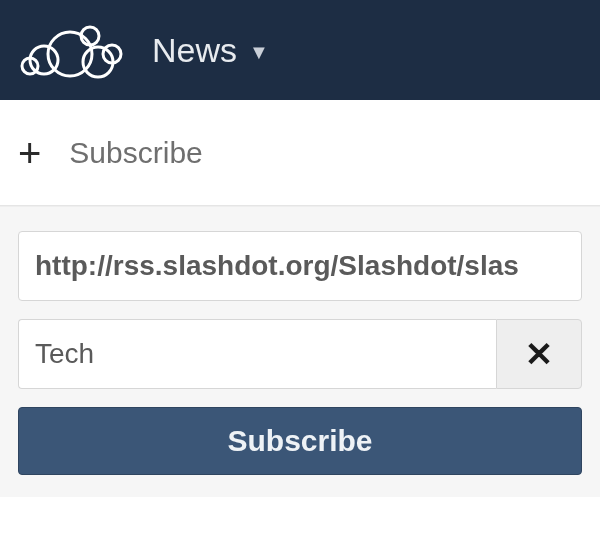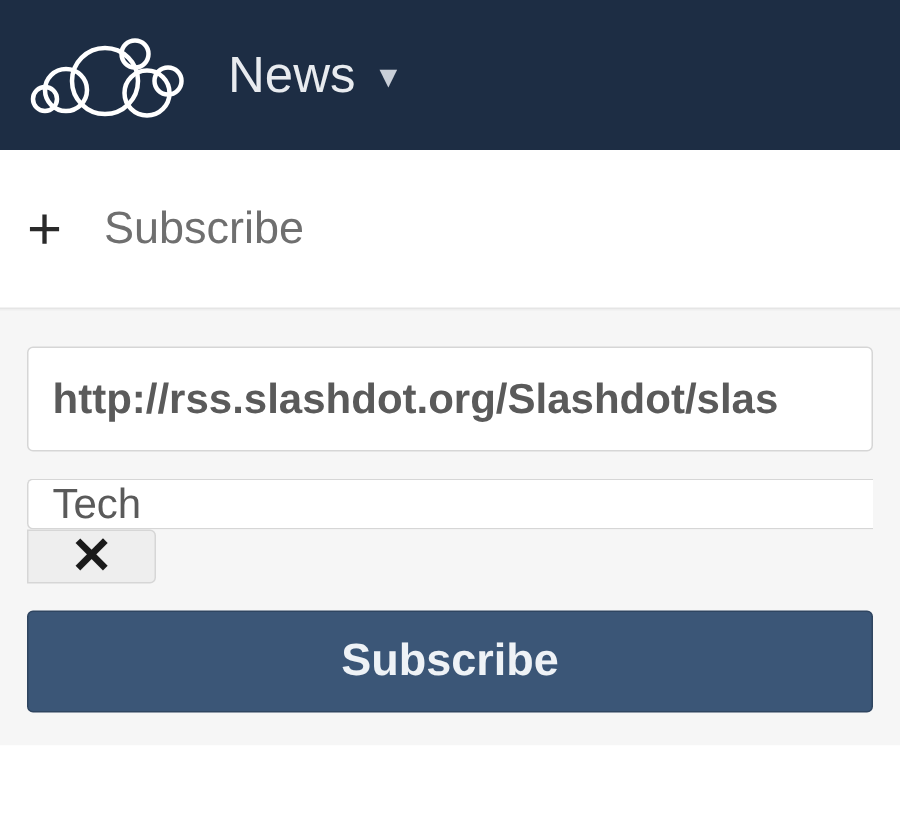--- a/index.html
+++ b/index.html
@@ -44,21 +44,20 @@
     font-size: 28px;
     color: #5a5a5a;
     padding: 0 16px;
     outline: none;
     font-weight: bold;
   }
   .group-row {
     display: flex;
     margin-top: 18px;
     height: 70px;
-    flex-direction: column;
   }
   .group-input {
     flex: 1;
     height: 100%;
     background: #ffffff;
     border: 1px solid #d6d6d6;
     border-right: none;
     border-radius: 4px 0 0 4px;
     font-size: 28px;
     color: #5a5a5a;

